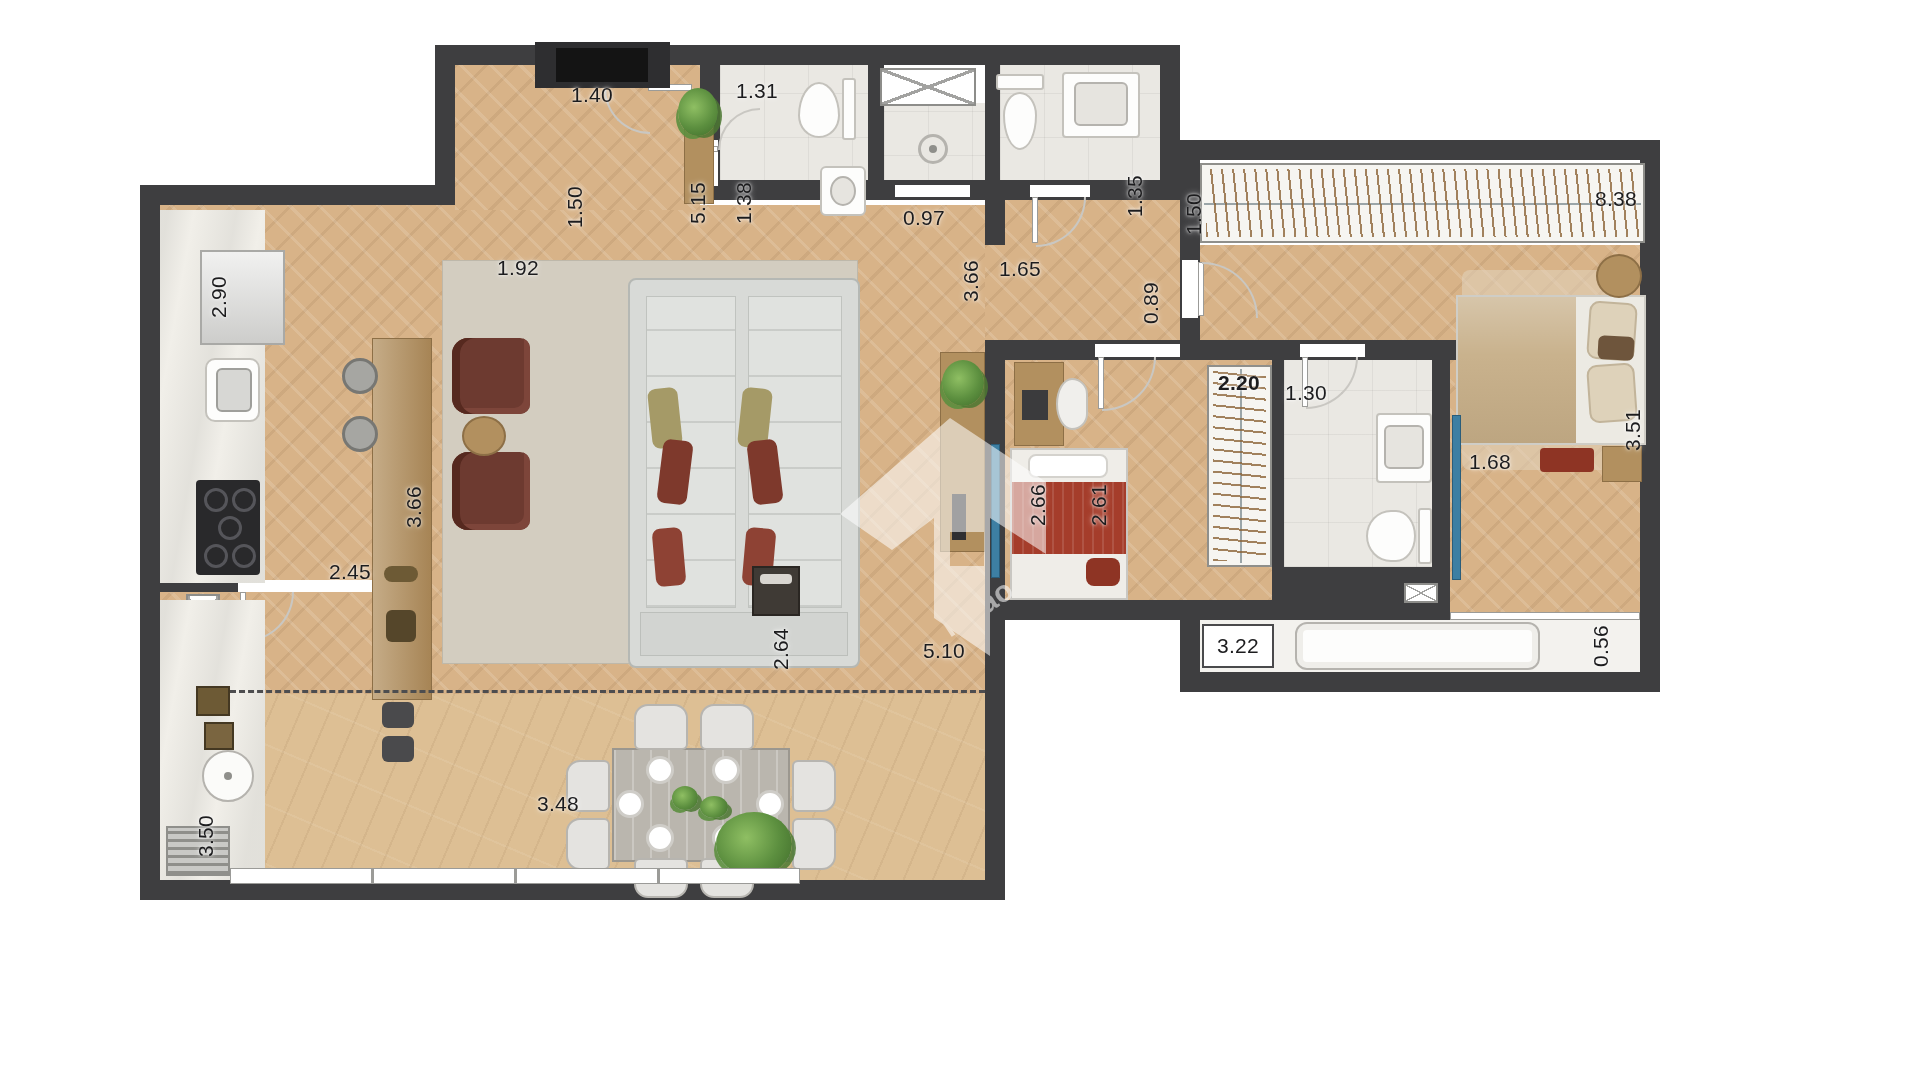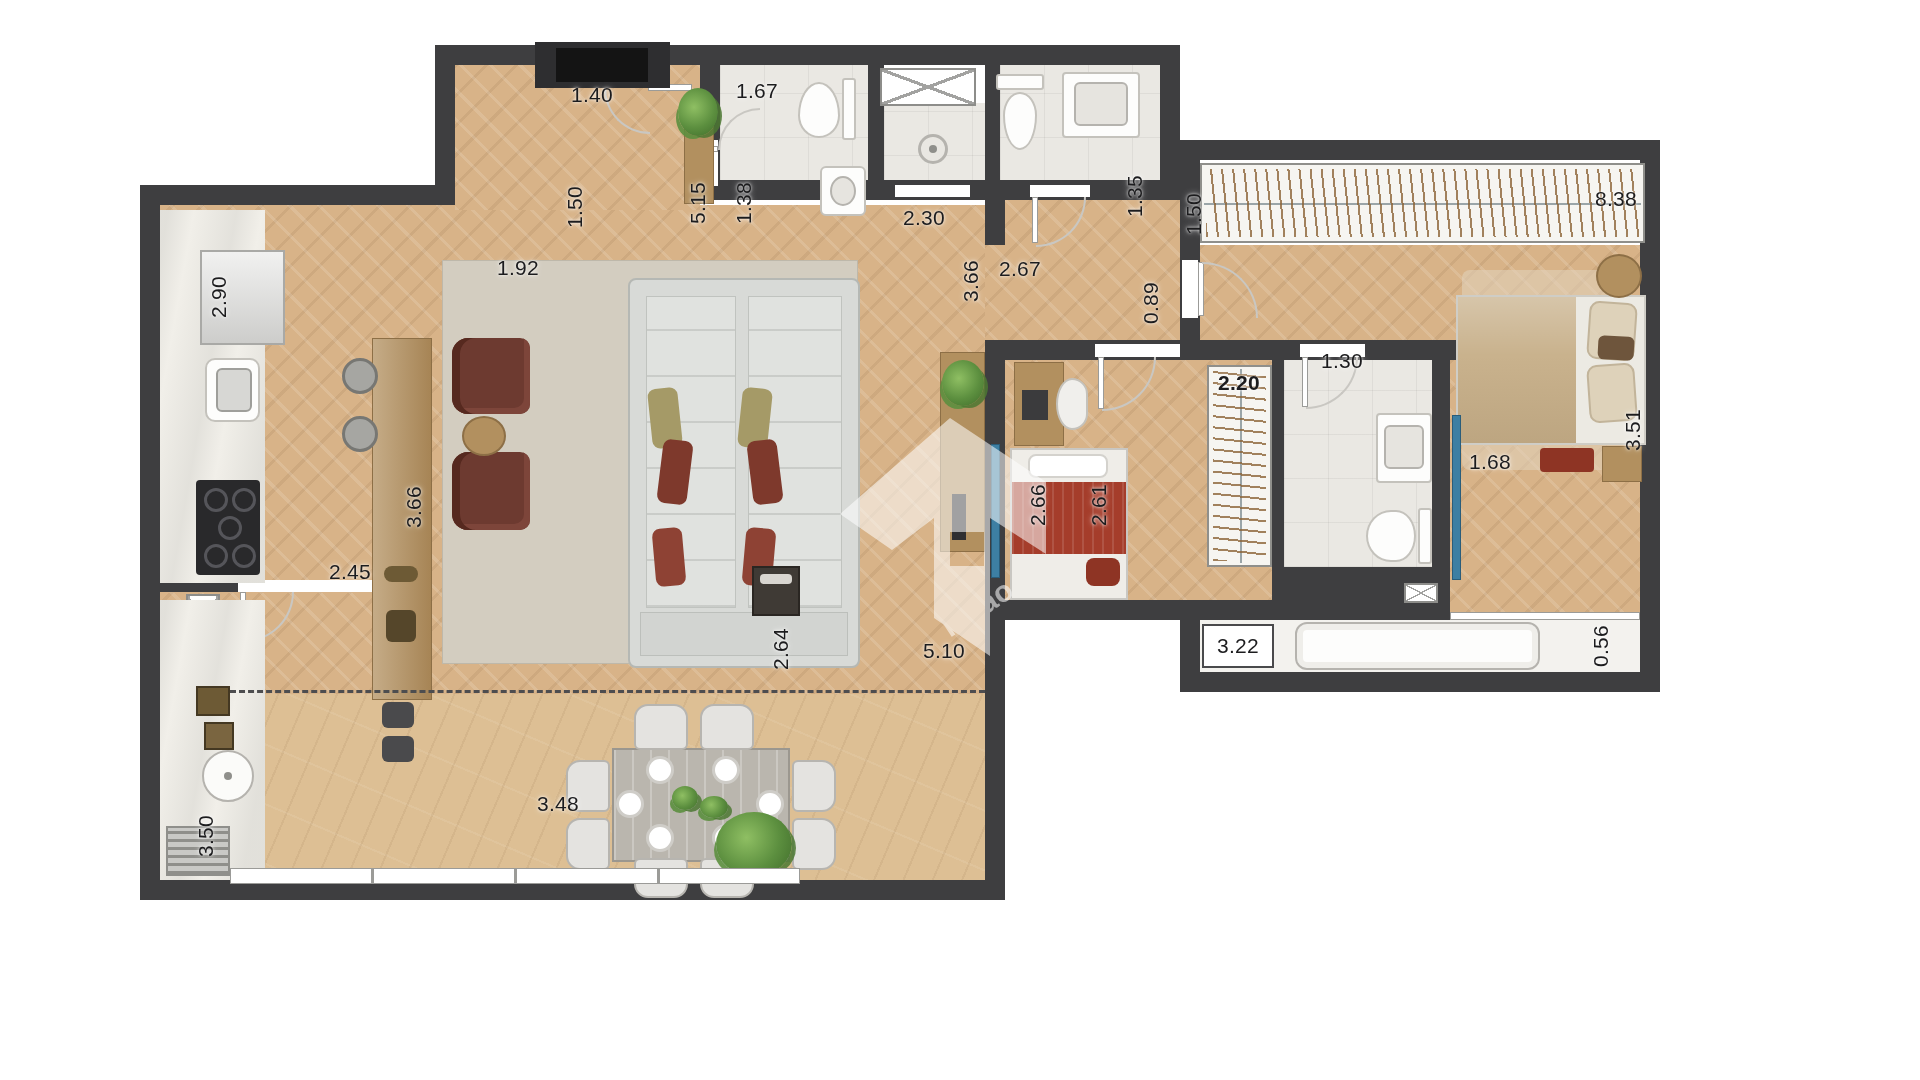--- a/index.html
+++ b/index.html
@@ -251,31 +251,31 @@
       <text x="112" y="226" transform="rotate(-33 112 226)" font-size="30" font-weight="bold" fill="#ffffff" id="wm-text">razão</text>
     </svg>
   </div>
 
   <div id="labels">
       <div class="dim" style="left: 592px; top: 95px; text-align: right;">1.40</div>
       <div class="dim vert" style="left: 575px; top: 207px;">1.50</div>
       <div class="dim vert" style="left: 698px; top: 203px;">5.15</div>
       <div class="dim" style="left: 518px; top: 268px;">1.92</div>
       <div class="dim vert" style="left: 219px; top: 297px;">2.90</div>
-      <div class="dim" style="left: 757px; top: 91px;">1.67</div>
+      <div class="dim" style="left: 757px; top: 91px;">1.31</div>
       <div class="dim vert" style="left: 744px; top: 203px;">1.38</div>
-      <div class="dim" style="left: 924px; top: 218px;">2.30</div>
+      <div class="dim" style="left: 924px; top: 218px;">0.97</div>
       <div class="dim vert" style="left: 1135px; top: 196px;">1.35</div>
       <div class="dim vert" style="left: 1194px; top: 214px;">1.50</div>
       <div class="dim" style="left: 1616px; top: 199px;">8.38</div>
       <div class="dim vert" style="left: 971px; top: 281px;">3.66</div>
-      <div class="dim" style="left: 1020px; top: 269px;">2.67</div>
+      <div class="dim" style="left: 1020px; top: 269px;">1.65</div>
       <div class="dim vert" style="left: 1151px; top: 303px;">0.89</div>
       <div class="dim" style="left: 1239px; top: 383px; font-weight: bold;">2.20</div>
-      <div class="dim" style="left: 1306px; top: 361px; margin-left: 36px;">1.30</div>
+      <div class="dim" style="left: 1306px; top: 393px;">1.30</div>
       <div class="dim vert" style="left: 414px; top: 507px;">3.66</div>
       <div class="dim" style="left: 350px; top: 572px;">2.45</div>
       <div class="dim" style="left: 1490px; top: 462px;">1.68</div>
       <div class="dim vert" style="left: 1633px; top: 430px;">3.51</div>
       <div class="dim" style="left: 944px; top: 651px;">5.10</div>
       <div class="dim vert" style="left: 1038px; top: 505px;">2.66</div>
       <div class="dim vert" style="left: 1099px; top: 505px;">2.61</div>
       <div class="dim vert" style="left: 781px; top: 649px;">2.64</div>
       <div class="dim" style="left: 558px; top: 804px;">3.48</div>
       <div class="dim vert" style="left: 206px; top: 836px;">3.50</div>

